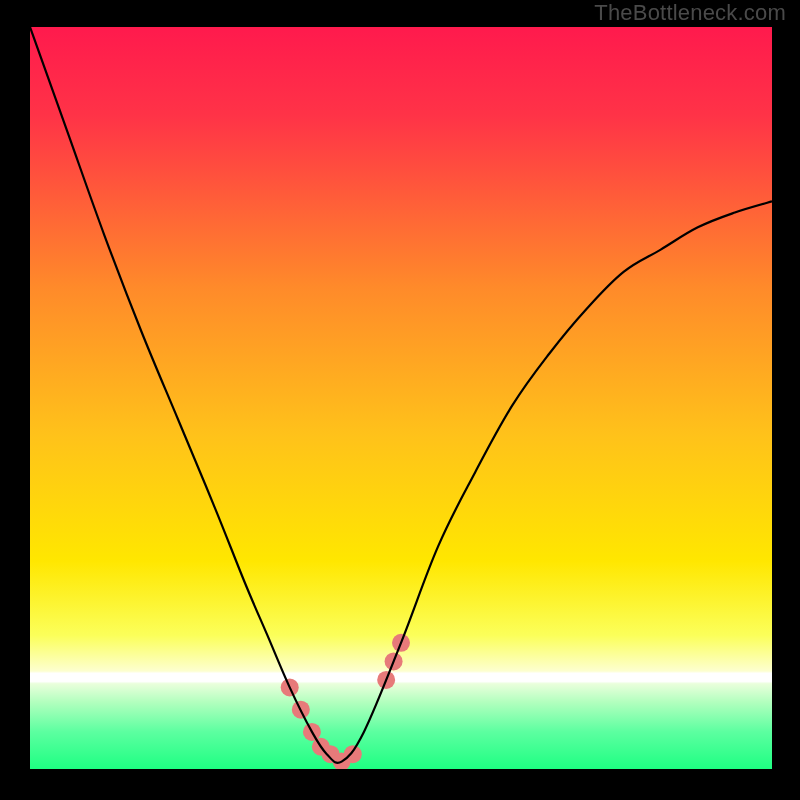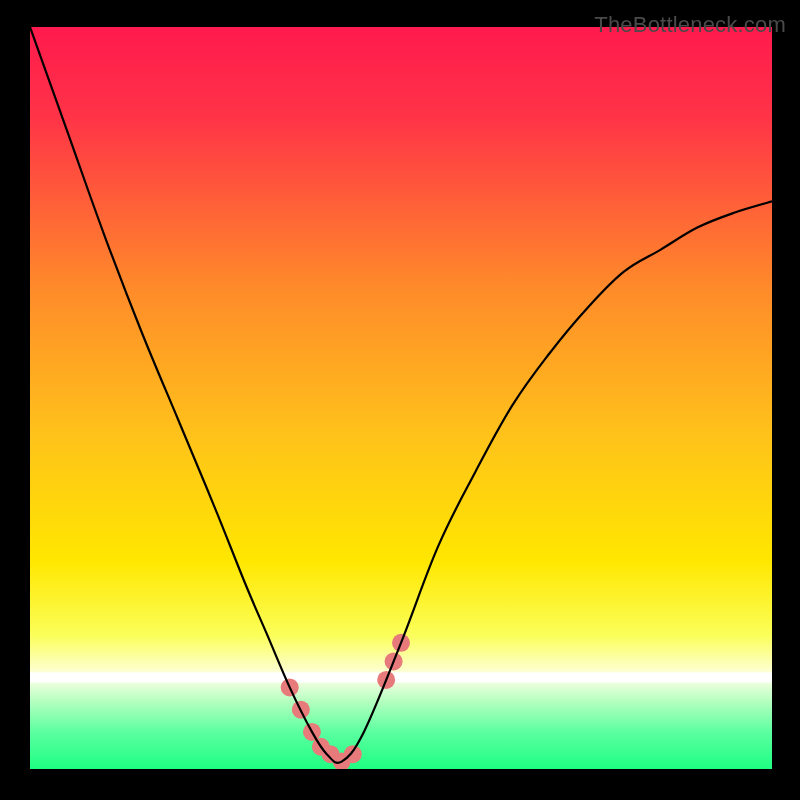--- a/index.html
+++ b/index.html
@@ -12,21 +12,21 @@
     background: #000;
   }
   .frame {
     width: 800px;
     height: 800px;
     background: #000;
     position: relative;
   }
   .watermark {
     position: absolute;
-    top: 12px;
+    top: 0px;
     right: 14px;
     color: #4a4a4a;
     font-size: 22px;
     font-weight: 500;
     letter-spacing: 0.2px;
     z-index: 10;
     user-select: none;
   }
   .plot {
     position: absolute;

